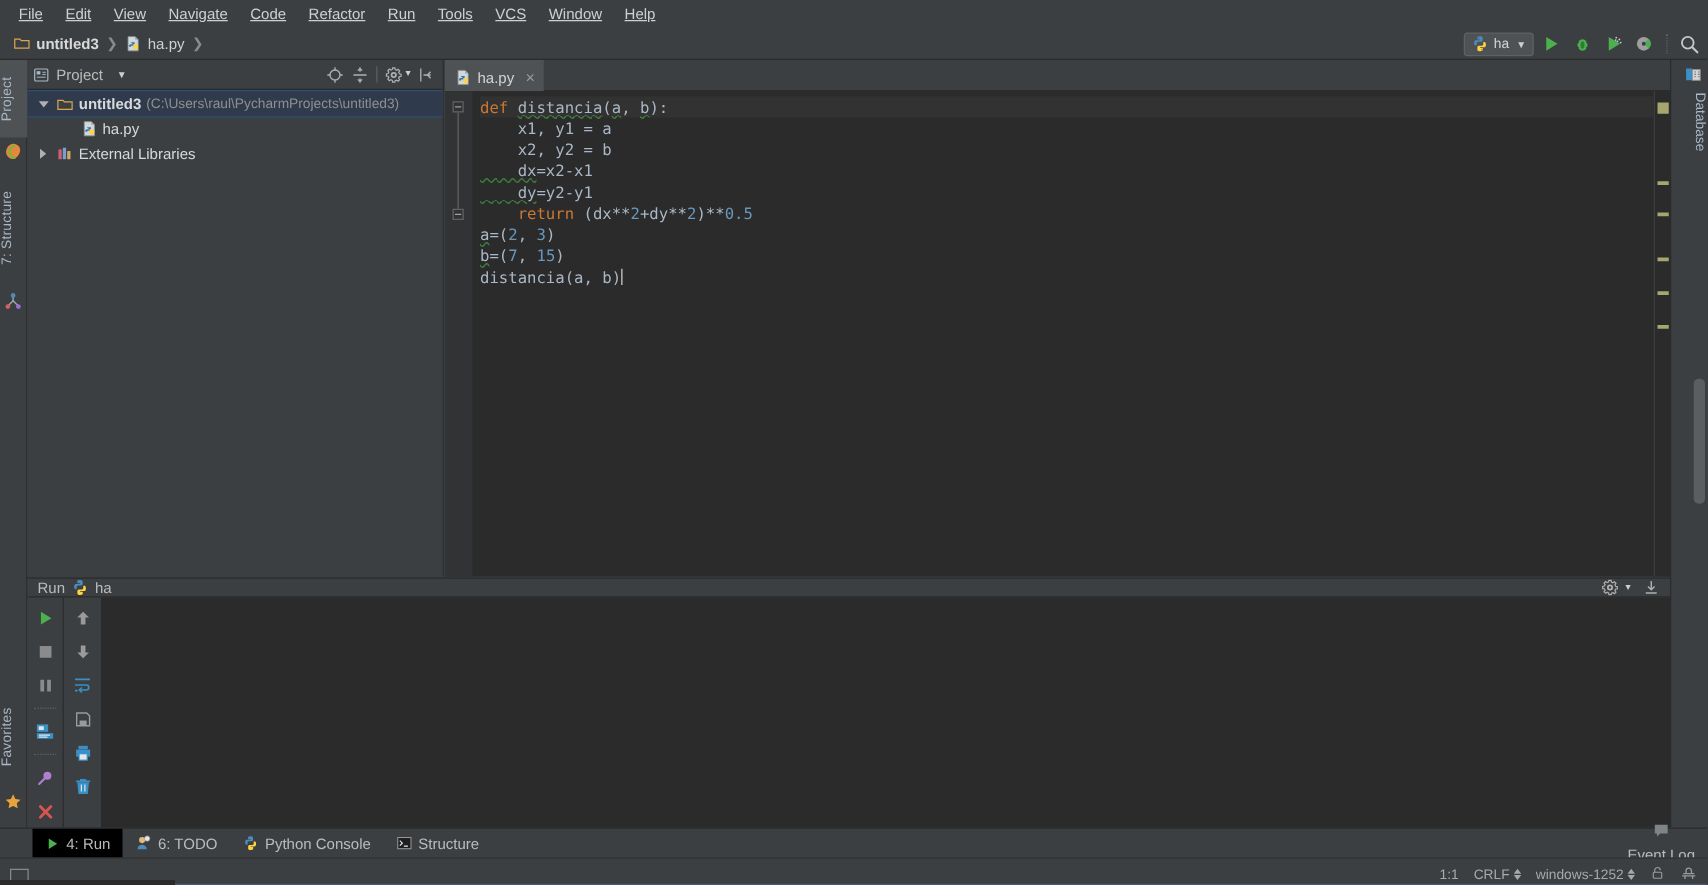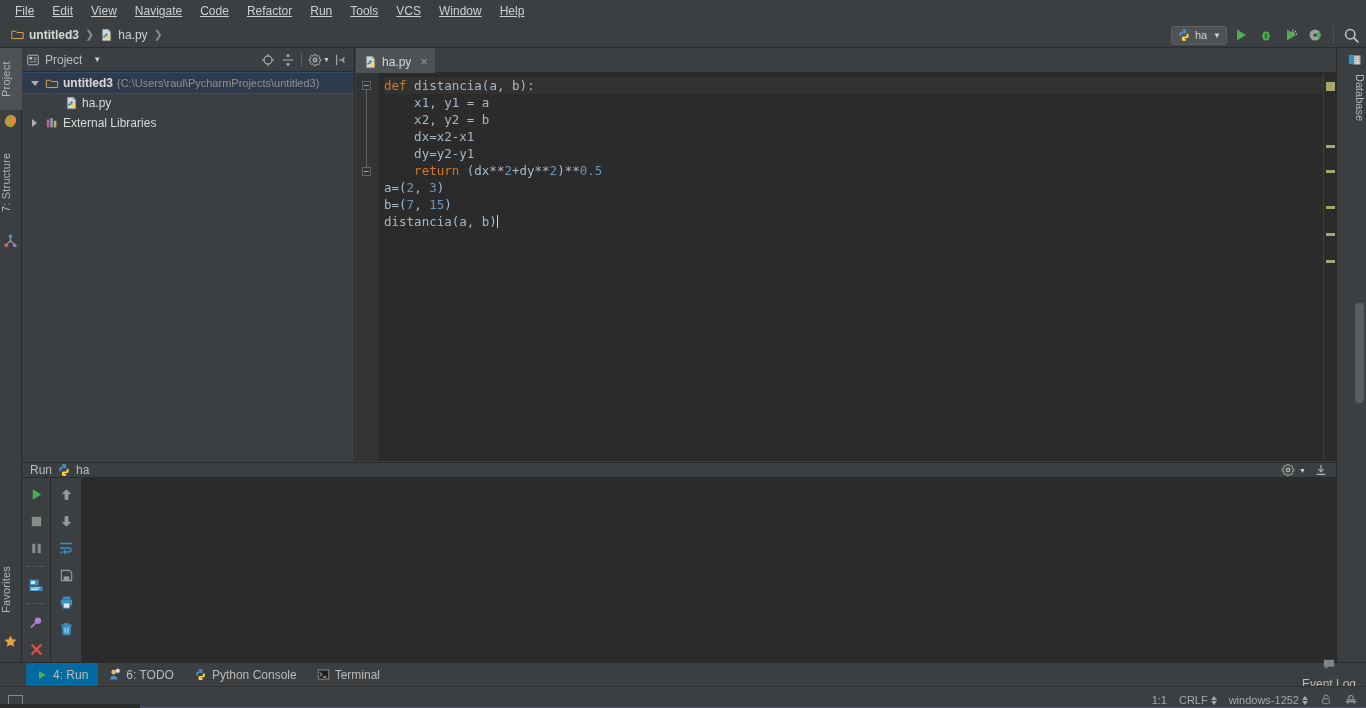--- a/index.html
+++ b/index.html
@@ -114,21 +114,21 @@
   .code {
     flex: 1; padding: 4px 0 0 6px;
     font-family: "DejaVu Sans Mono", monospace; font-size: 12.5px; line-height: 17px;
     color: #a9b7c6; white-space: pre; position: relative;
   }
   .line { height: 17px; }
   .line.caretline { background: #323232; }
   .kw { color: #cc7832; }
   .num { color: #6897bb; }
   .txt { color: #a9b7c6; }
-  .wavy { text-decoration-style: wavy;
+  .wavy { text-decoration: underline; text-decoration-style: wavy;
           text-decoration-color: #3d7d3d; text-decoration-thickness: 1px; }
   .caret { display:inline-block; width:1px; height:13px; background:#d0d0d0; vertical-align:-2px; }
 
   .code-sep { position:absolute; right:0; top:0; bottom:0; width:1px; background:#3c3f41; }
   .scroll-col {
     width: 13px; background: #2b2b2b; position: relative; flex-shrink: 0;
     border-left: 1px solid #3c3f41;
   }
   .stripe { position: absolute; left: 2px; width: 9px; height: 3px; background: #a6a66e; }
   .stripe.box { width: 9px; height: 9px; top: 9px; background: #a6a66e; }
@@ -172,21 +172,21 @@
   
   .bottombar {
     position: absolute; left: 0; right: 0; bottom: 22px; height: 24px;
     background: #3c3f41; border-top: 1px solid #2b2b2b;
     display: flex; align-items: center; padding-left: 26px; gap: 0px;
   }
   .btab {
     display: flex; align-items: center; gap: 5px; height: 24px; padding: 0 10px;
     font-size: 12px; color: #bbbbbb;
   }
-  .btab.active { background: #0369a1; }
+  .btab.active { background: #000000; }
   .bottombar-right { margin-left: auto; display: flex; align-items:center; gap: 6px; padding-right: 10px; flex-direction: column; }
 
   
   .statusbar {
     position: absolute; left: 0; right: 0; bottom: 0; height: 22px;
     background: #3c3f41; display: flex; align-items: flex-end; padding: 0 8px;
     font-size: 11px; color: #a8a8a8; border-top: 1px solid #323232;
   }
   .status-right { margin-left: auto; display: flex; align-items: center; gap: 12px; }
   .status-item { display:flex; align-items:center; gap:2px; }
@@ -573,21 +573,21 @@
         <path d="M7.8 1.2c-2.4 0-2.3 1-2.3 1v1.9h2.4v.6H4.3s-1.7-.2-1.7 2.4S4 9.5 4 9.5h1V7.8s-.1-1.6 1.5-1.6h2.4s1.5 0 1.5-1.4V2.6s.2-1.4-2.6-1.4z" fill="#4b8bbe"></path>
         <path d="M8.2 14.8c2.4 0 2.3-1 2.3-1v-1.9H8.1v-.6h3.6s1.7.2 1.7-2.4S12 6.5 12 6.5h-1v1.7s.1 1.6-1.5 1.6H7.1s-1.5 0-1.5 1.4v2.2s-.2 1.4 2.6 1.4z" fill="#ffd43b"></path>
       </svg>
       <span>Python Console</span>
     </div>
     <div class="btab">
       <svg width="13" height="13" viewBox="0 0 16 16">
         <rect x="1.5" y="2.5" width="13" height="11" fill="#1e1e1e" stroke="#9a9a9a" stroke-width="1"></rect>
         <path d="M3.5 5.5l2.5 2.5-2.5 2.5M7.5 11h4" stroke="#dfe8ee" stroke-width="1.2" fill="none"></path>
       </svg>
-      <span>Terminal</span>
+      <span>Structure</span>
     </div>
     <div class="bottombar-right">
       <svg width="14" height="12" viewBox="0 0 16 14">
         <path d="M2 1h12v8H7l-3 3V9H2z" fill="#7f8486"></path>
       </svg>
       <span>Event Log</span>
     </div>
   </div>
 
   <div class="statusbar">

